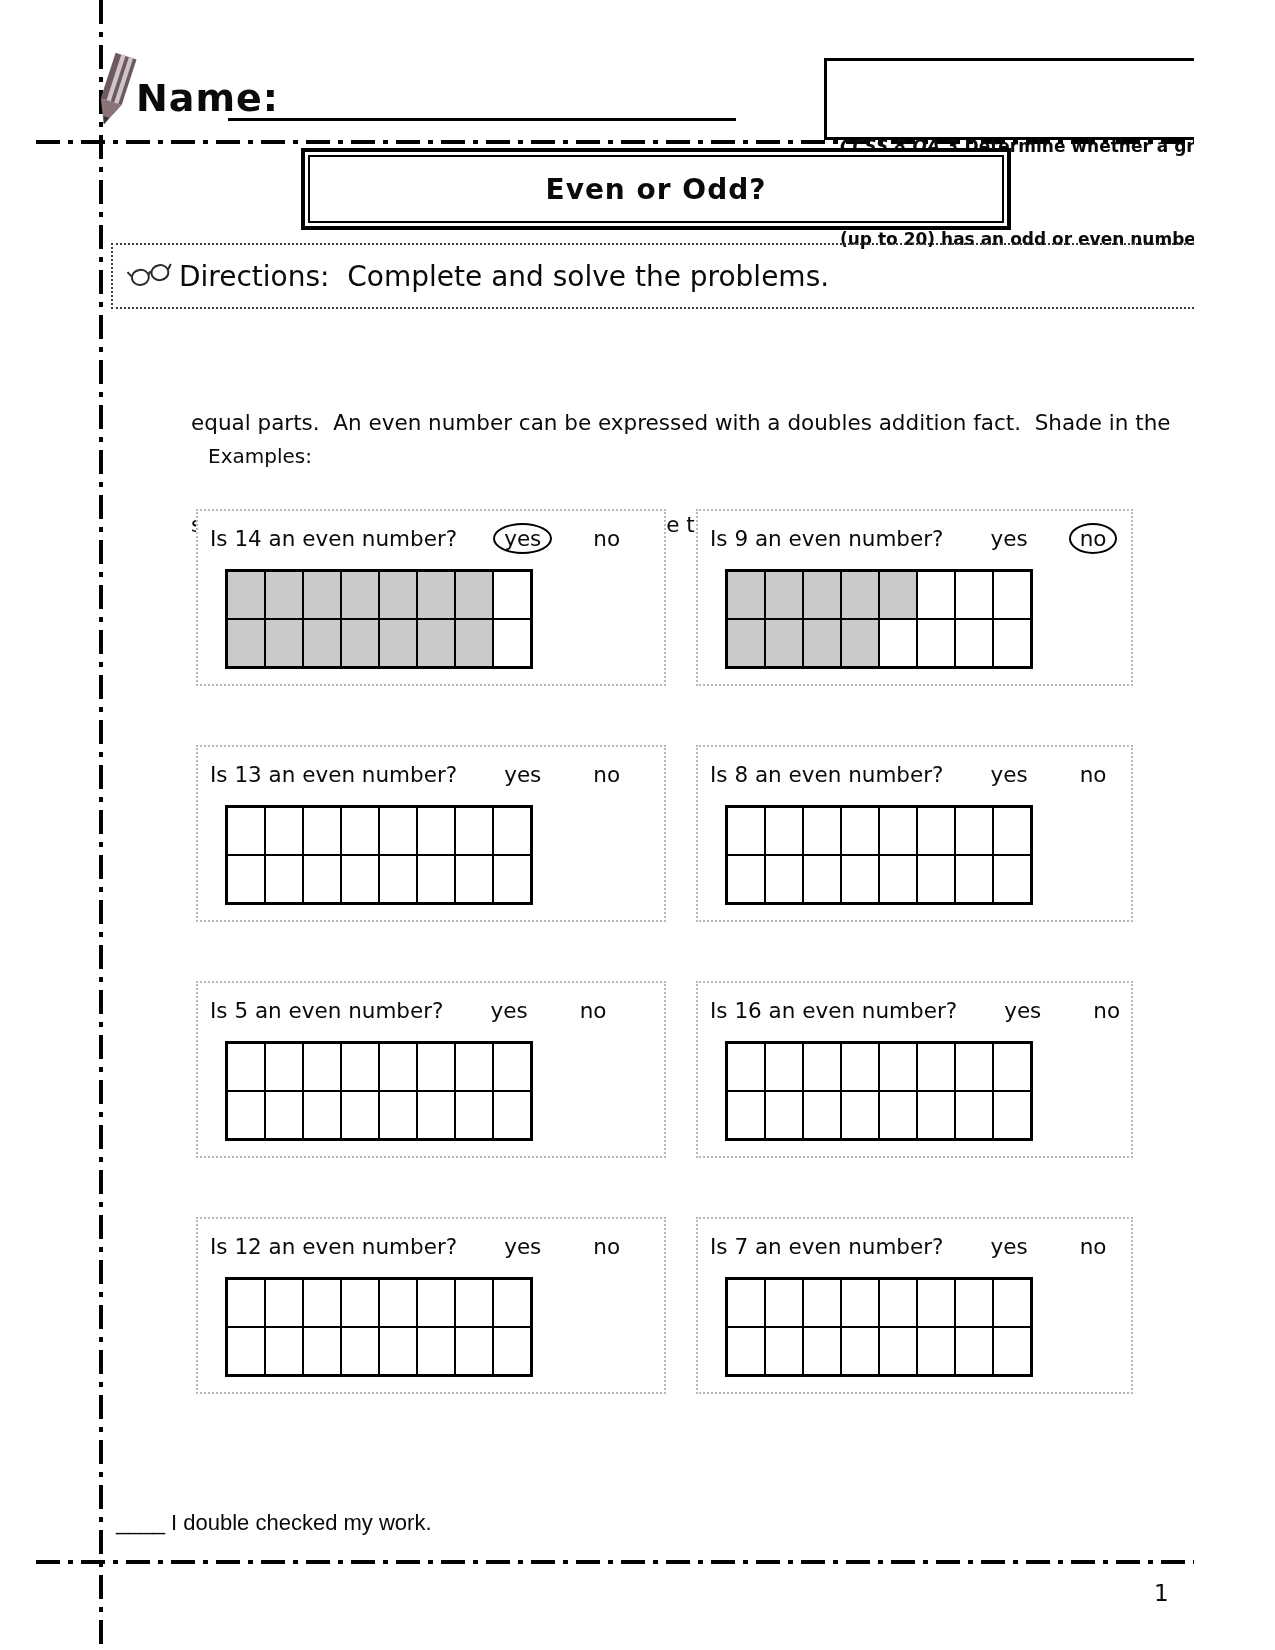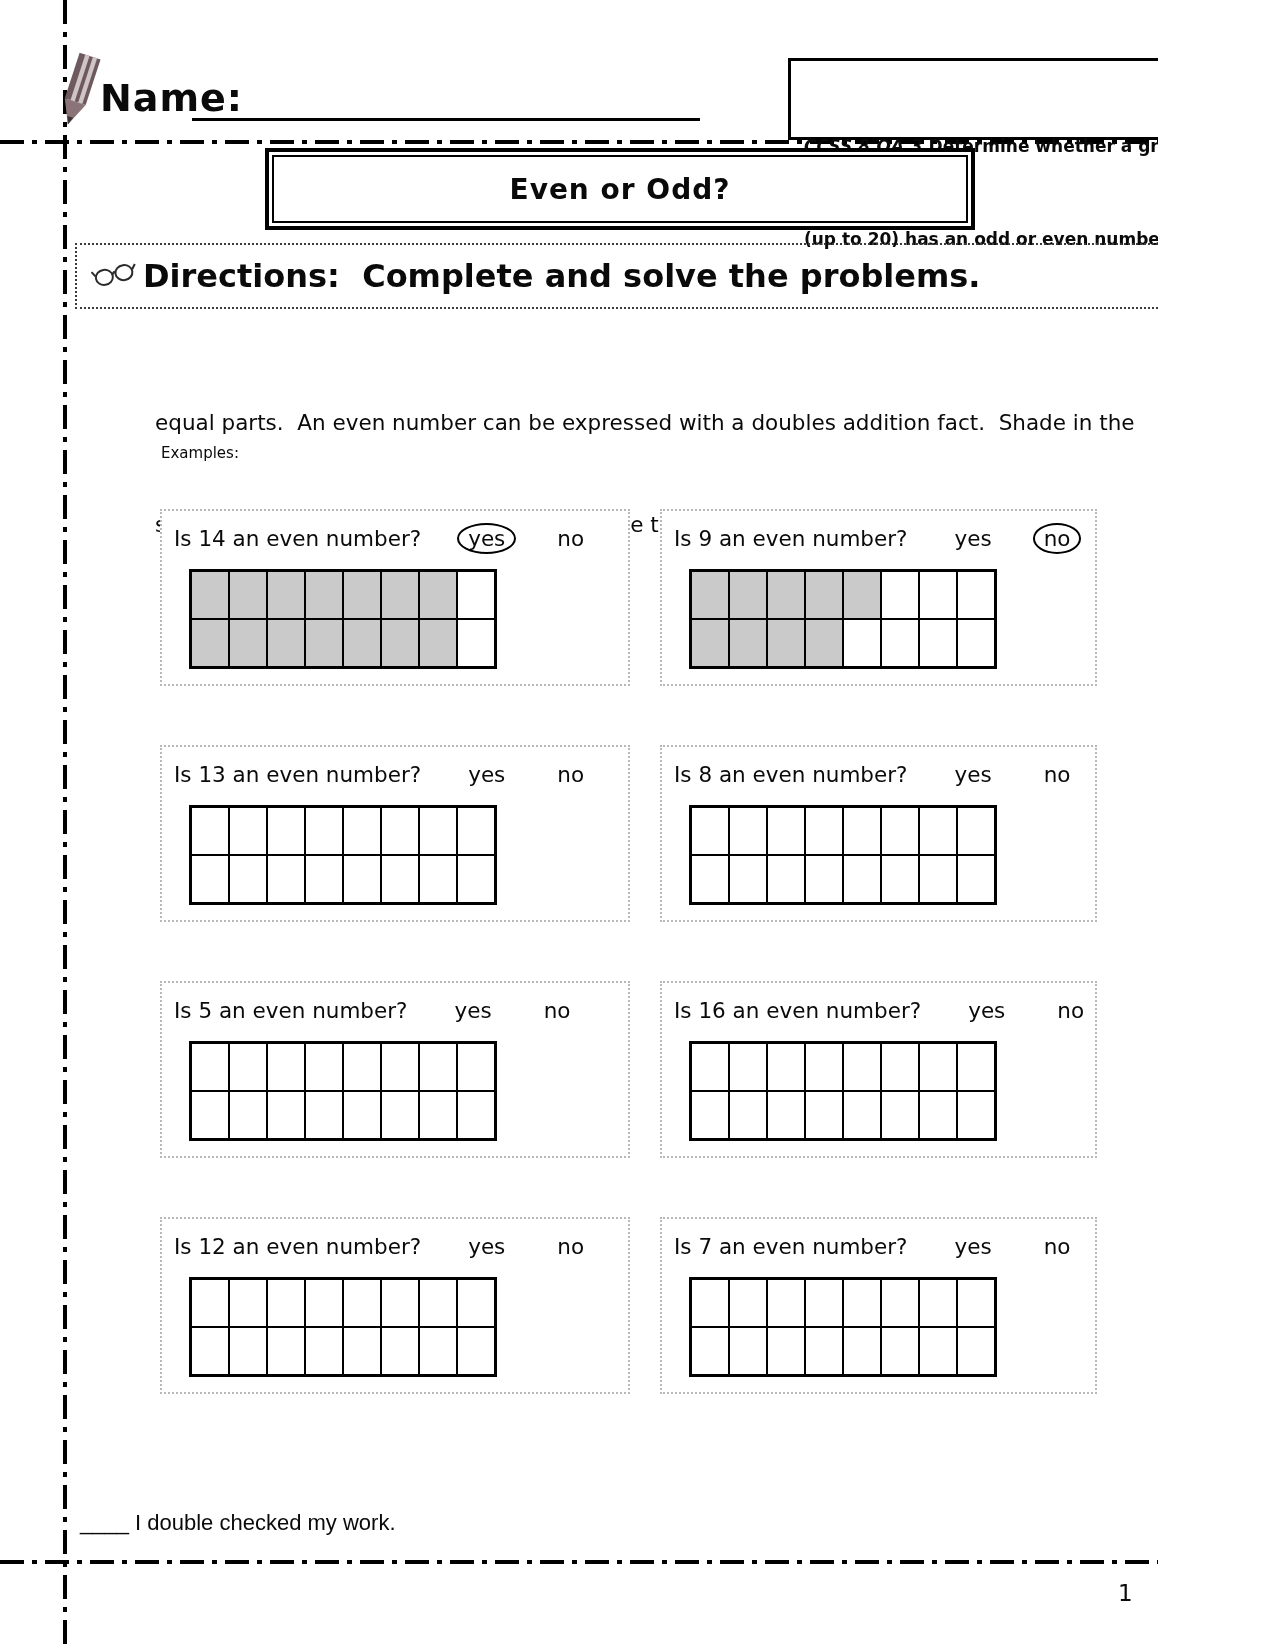--- a/index.html
+++ b/index.html
@@ -1,18 +1,18 @@
 <!DOCTYPE html>
 <html style="--shaded: #c9cac9;"><head>
 <meta charset="utf-8">
 <style>
   html,body { margin:0; padding:0; background:#fff; }
   #page {
     position:relative; width:1158px; height:1650px; background:#ffffff;
-    font-family:"DejaVu Sans", sans-serif; color:#0a0a0a; overflow:hidden;
+    font-family:"DejaVu Sans", sans-serif; color:#0a0a0a; overflow:hidden;margin-left:36px;
   }
   
   .dashdot-h {
     position:absolute; height:4px; left:0; width:1275px;
     background:repeating-linear-gradient(to right,
       #000 0 24px, transparent 24px 32px, #000 32px 37px, transparent 37px 45px);
   }
   .dashdot-v {
     position:absolute; width:4px; top:0; height:1650px; left:63px;
     background:repeating-linear-gradient(to bottom,
@@ -31,24 +31,24 @@
   
   .title-outer { position:absolute; left:265px; top:148px; width:710px; height:82px; box-sizing:border-box; border:4px solid #000; }
   .title-inner { position:absolute; inset:3px; border:2px solid #000; display:flex; align-items:center; justify-content:center; }
   .title-text { font-size:28px; font-weight:bold; letter-spacing:1px; }
   
   .directions-box {
     position:absolute; left:75px; top:243px; width:1123px; height:66px; box-sizing:border-box;
     border:2px dotted #3a3a3a; display:flex; align-items:center; padding-left:14px;
   }
   .glasses { margin-right:6px; flex:none; }
-  .directions-text { font-size:32px; font-weight:bold; white-space:pre; }
+  .directions-text { font-size:28px; font-weight:normal; white-space:pre; }
   
   .intro { position:absolute; left:155px; top:338px; font-size:21.5px; line-height:34px; white-space:pre; }
-  .examples-label { position:absolute; left:161px; top:444px; font-size:15px; }
+  .examples-label { position:absolute; left:172px; top:444px; font-size:20px; }
   
   .problems {
     position:absolute; left:160px; top:509px;
     display:grid; grid-template-columns:470px 437px; column-gap:30px;
     grid-auto-rows:177px; row-gap:59px;
   }
   .problem-box { border:2px dotted #b8b8b8; box-sizing:border-box; position:relative; background:#fff; }
   .q-line { display:flex; align-items:center; padding:12px 0 0 12px; font-size:21.5px; white-space:pre; }
   .opt { display:inline-block; padding:1px 9px; border:2px solid transparent; border-radius:50%; }
   .opt.yes { margin-left:36px; }

